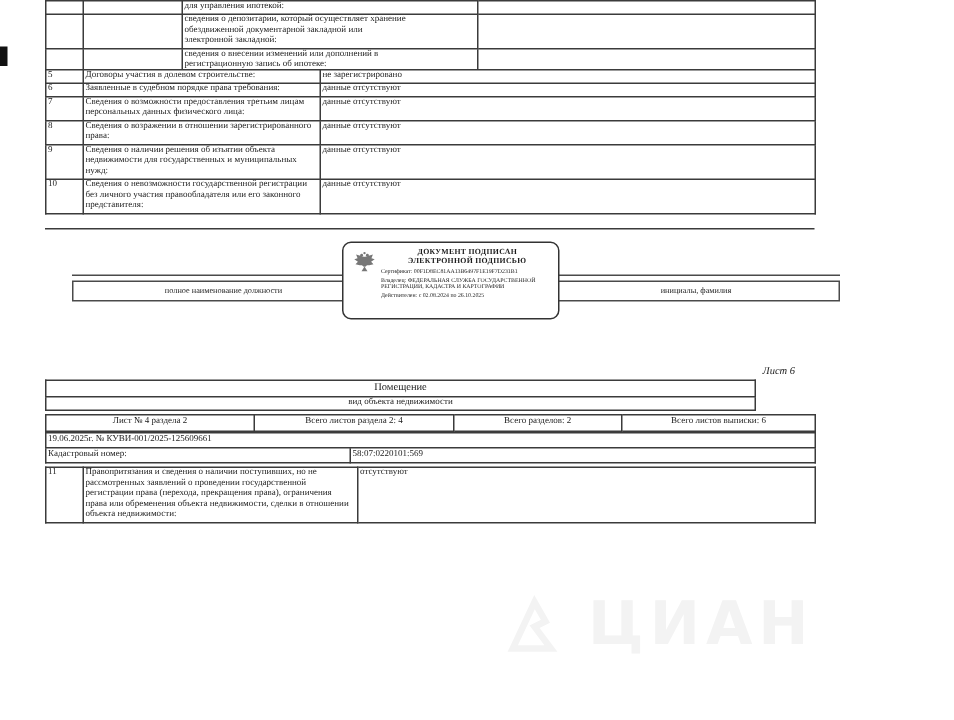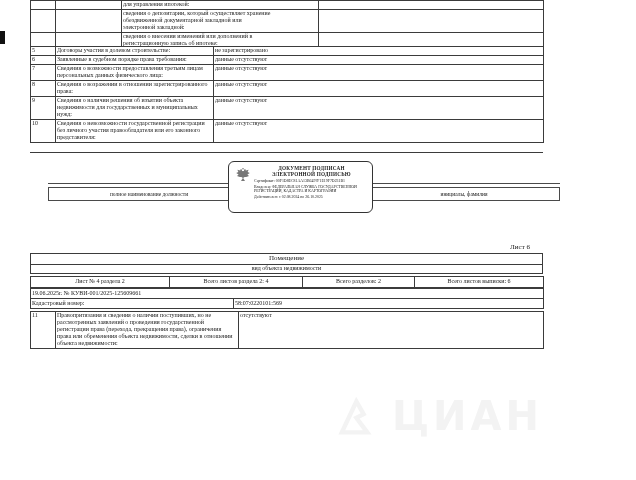--- a/index.html
+++ b/index.html
@@ -3,21 +3,21 @@
 <meta charset="utf-8">
 <style>
   * { box-sizing: border-box; }
   html,body { margin:0; padding:0; }
   body {
     width:636px; height:480px; position:relative; overflow:hidden;
     background:#ffffff; color:#1c1c1c;
     font-family:"Liberation Serif", serif;
   }
   .abs { position:absolute; }
-  .doc-table { border-collapse:collapse; table-layout:fixed; width:513px; background:#fff; }
+  .doc-table { border-collapse:collapse; table-layout:fixed; width:474px; background:#fff; }
   .doc-table td {
     border:1px solid #3b3b3b; font-size:6px; line-height:7px;
     padding:0 1px 1px 1px; vertical-align:top; overflow:hidden; word-wrap:break-word;
   }
   .num-cell { text-align:left; padding-left:2px; }
   .cut-row td { height:7px; vertical-align:bottom; }
   .wrap-narrow { display:inline-block; max-width:150px; }
   .wrap-row11 { display:inline-block; max-width:176px; }
   .section-line { height:1px; background:#3b3b3b; }
   
@@ -152,21 +152,21 @@
   </div>
   <div class="stamp-text">
     <div class="stamp-title">ДОКУМЕНТ ПОДПИСАН</div>
     <div class="stamp-title">ЭЛЕКТРОННОЙ ПОДПИСЬЮ</div>
     <div class="stamp-detail">Сертификат: 00F1D8EC81AA13B6497F1E19F7D231B1</div>
     <div class="stamp-detail">Владелец: ФЕДЕРАЛЬНАЯ СЛУЖБА ГОСУДАРСТВЕННОЙ РЕГИСТРАЦИИ, КАДАСТРА И КАРТОГРАФИИ</div>
     <div class="stamp-detail">Действителен: с 02.08.2024 по 26.10.2025</div>
   </div>
 </div>
 
-<div class="abs sheet-label" style="left:400px; top:243px;">Лист 6</div>
+<div class="abs sheet-label" style="left:400px; top:243px;font-style:italic;">Лист 6</div>
 
 <table class="doc-table abs" style="left:30px; top:253px;">
   <tbody>
       <tr>
     <td class="center-cell" style="font-size:7px; line-height:9px;">Помещение</td>
   </tr>
   <tr>
     <td class="center-cell small-caption">вид объекта недвижимости</td>
   </tr>
 </tbody>

